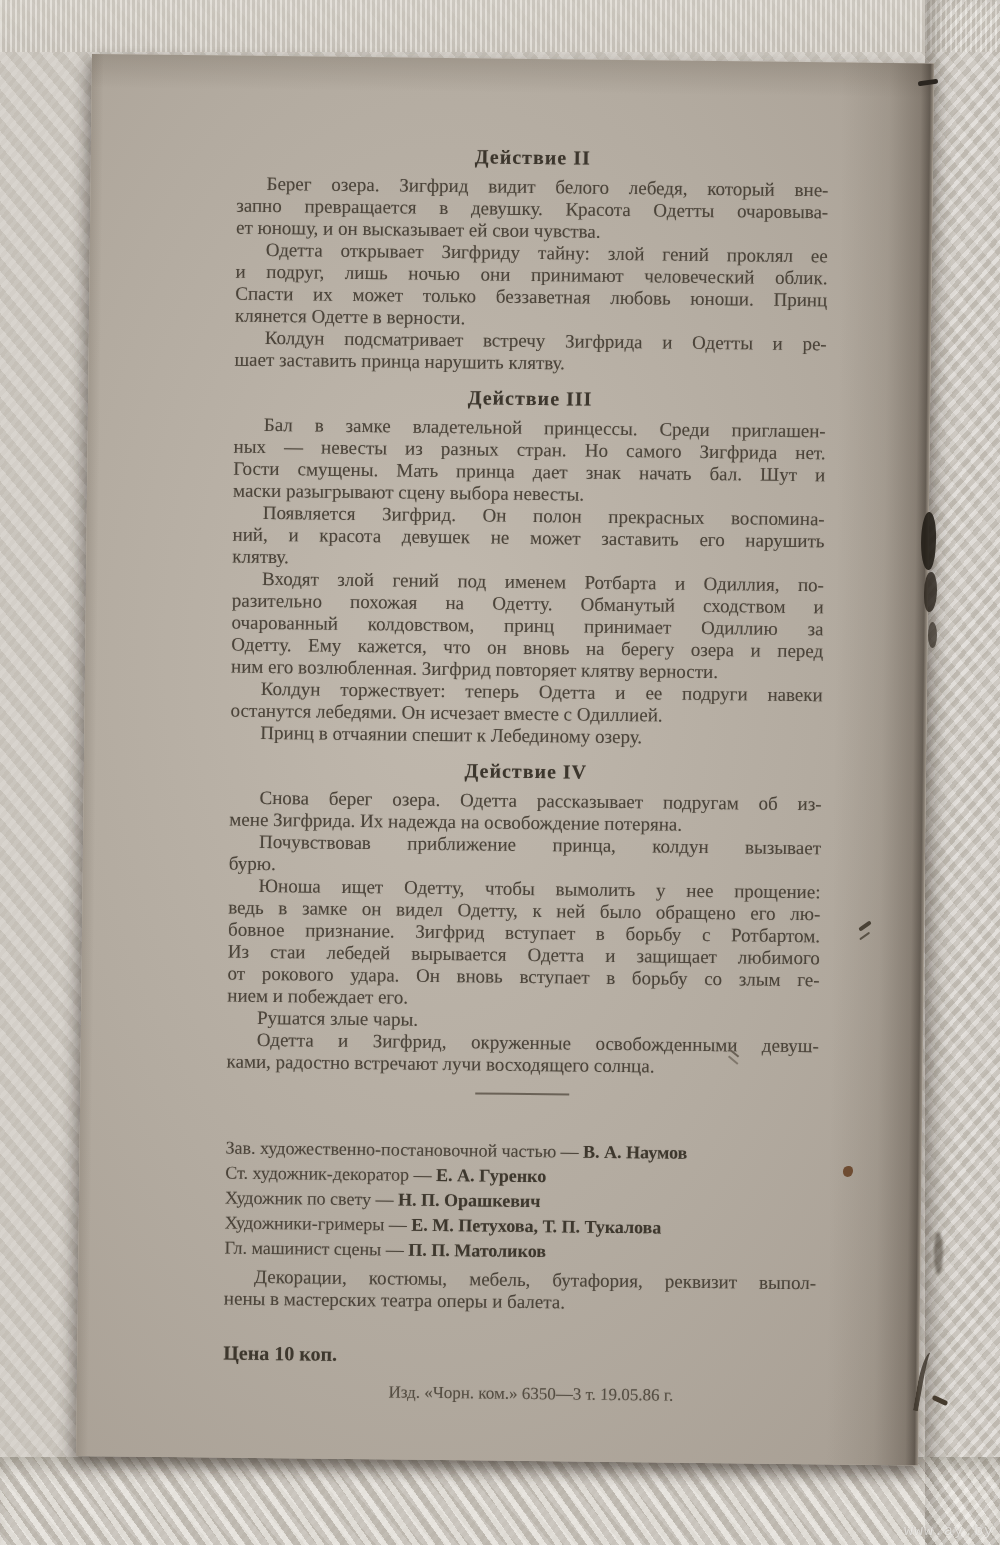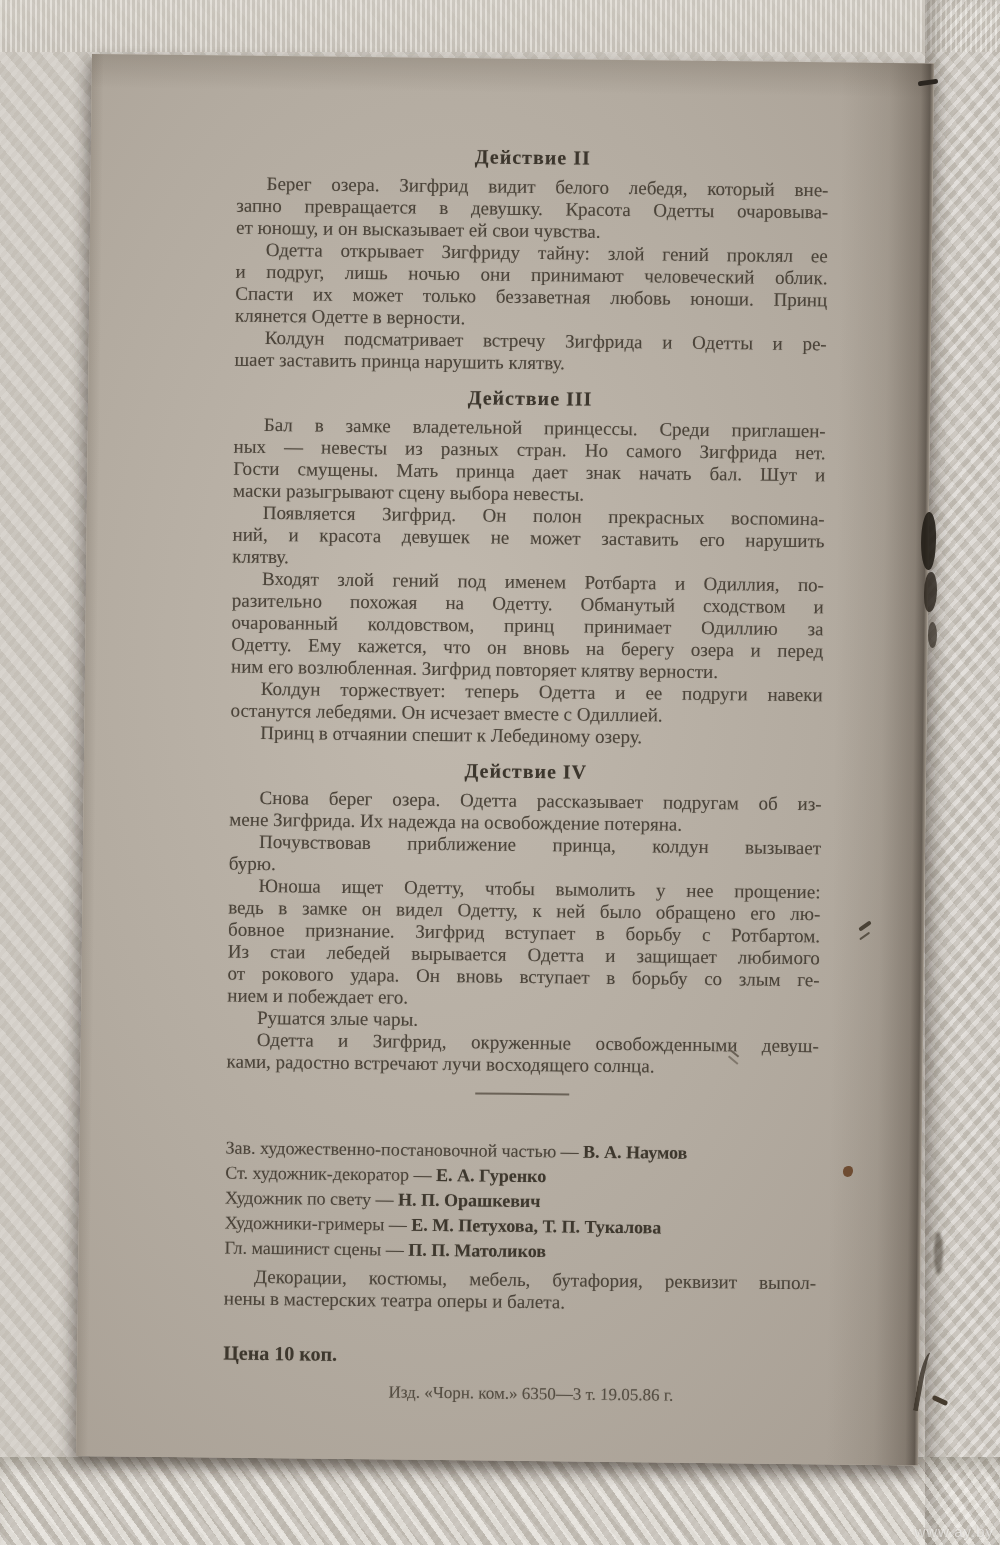--- a/index.html
+++ b/index.html
@@ -83,21 +83,21 @@
   .s-blob2     { left:924px; top:572px; width:13px; height:40px; background:#2a241d; border-radius:55% 45% 60% 40%; opacity:.8; }
   .s-blob3     { left:928px; top:622px; width:9px;  height:26px; background:#332c23; border-radius:50%; opacity:.7; }
   .s-arrow     { left:858px; top:924px; width:14px; height:4px;  background:#4a4236; transform:rotate(-35deg); border-radius:2px; box-shadow:-6px 8px 0 -1px #5a5246; }
   .s-speck1    { left:843px; top:1166px; width:10px; height:11px; background:#6e4c32; border-radius:50% 40% 55% 45%; }
   .s-smudge    { left:934px; top:1232px; width:9px; height:42px; background:rgba(52,42,30,.45); border-radius:50%; filter:blur(1px); }
   .s-squiggle  { left:918px; top:1352px; width:12px; height:60px; border-left:5px solid #3a3228; border-radius:60% 0 40% 0; transform:rotate(10deg); opacity:.8; }
   .s-squiggle2 { left:932px; top:1398px; width:16px; height:5px; background:#453b2e; transform:rotate(25deg); border-radius:2px; }
   .s-scratch   { left:728px; top:1052px; width:12px; height:2px; background:#6a6156; transform:rotate(40deg); box-shadow:4px 6px 0 rgba(106,97,86,.7); }
   .watermark {
     position:absolute; right:6px; bottom:5px;
-    font-family:Liberation Sans, sans-serif;
+    font-family:Liberation Mono, monospace;
     font-size:15px; letter-spacing:1px;
     color:rgba(255,255,255,.55);
     text-shadow:0 0 2px rgba(120,112,100,.4);
     margin-left:28px;
   }
 </style>
 </head>
 <body>
 
 <div class="fringe-top"></div>

